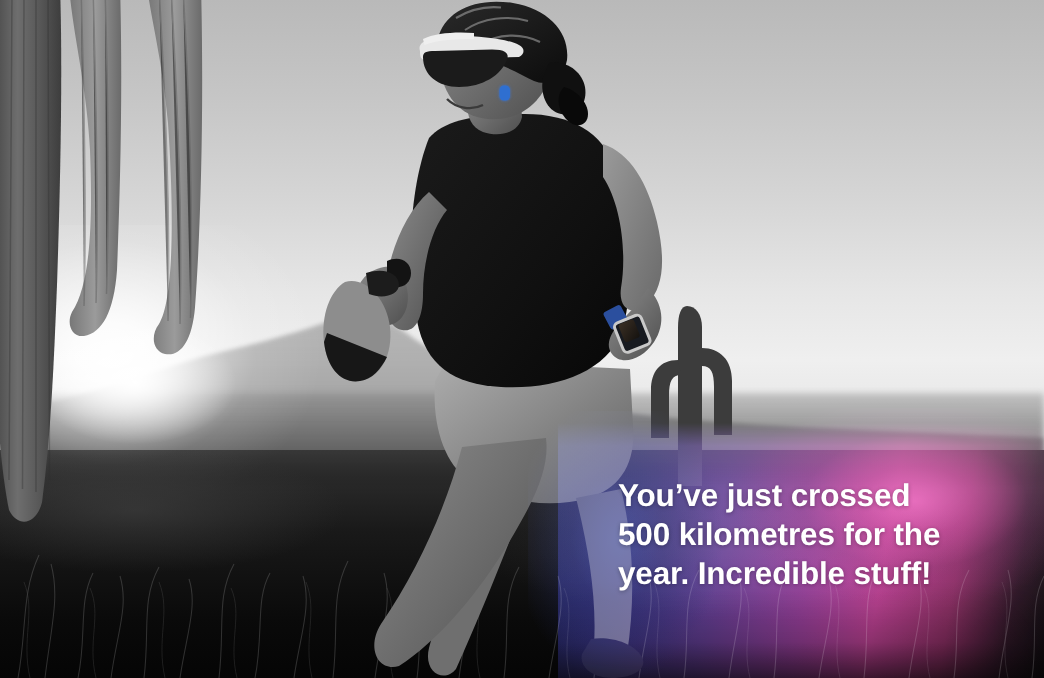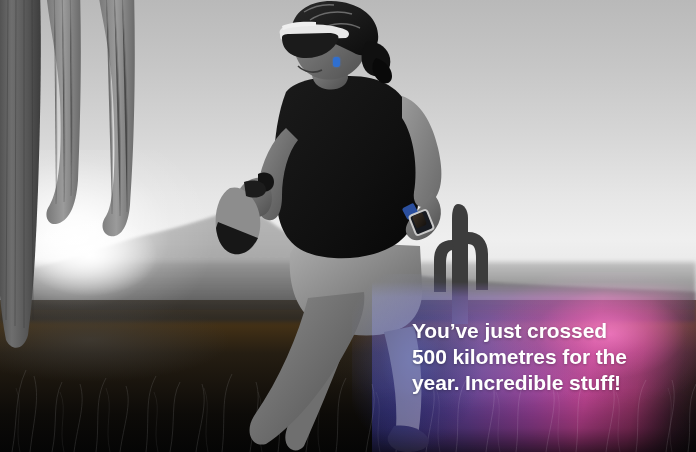--- a/index.html
+++ b/index.html
@@ -2,21 +2,21 @@
 <html><head>
 <meta charset="utf-8">
 <style>
   html,body{margin:0;padding:0;background:#000;}
   body{font-family:"Liberation Sans",sans-serif;}
 
   #stage{
     position:relative;
     width:696px;height:452px;
     overflow:hidden;
-    background:#a16207;
+    background:#404040;
     filter:none;
   }
 
   
   .photo{position:absolute;inset:0;overflow:hidden;}
 
   
   .sky{
     position:absolute;left:0;top:0;width:696px;height:300px;
     background:

